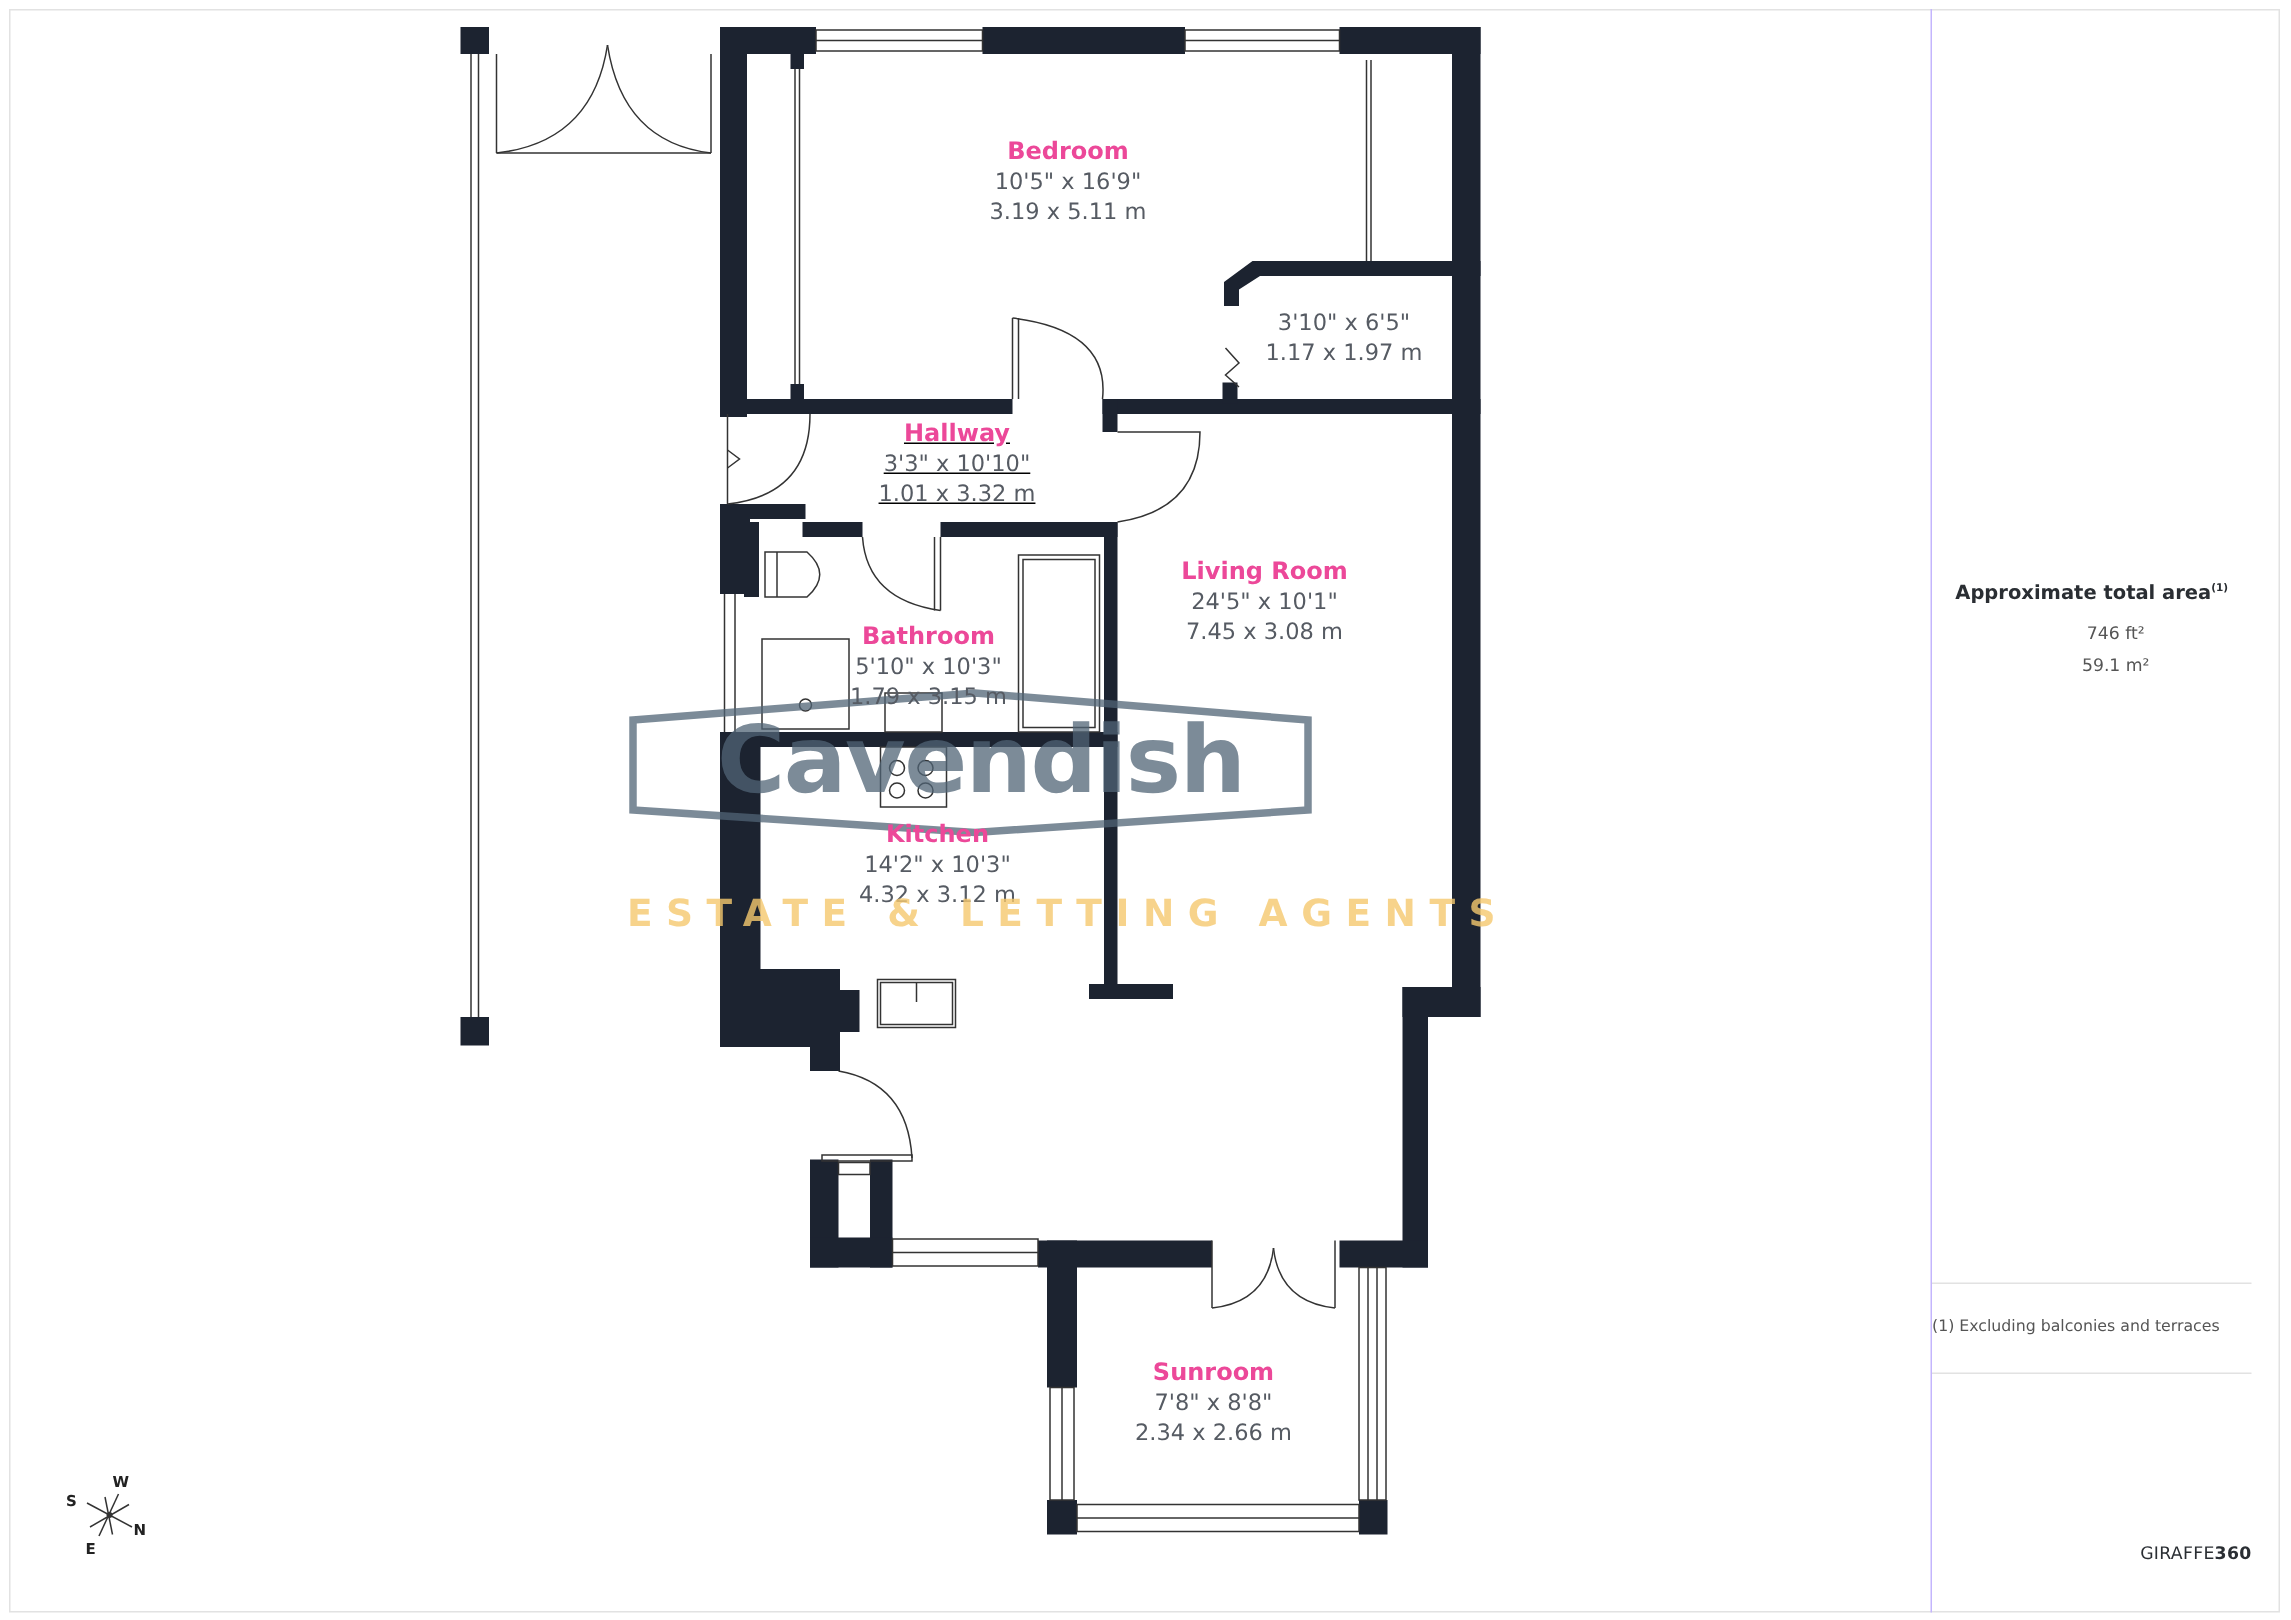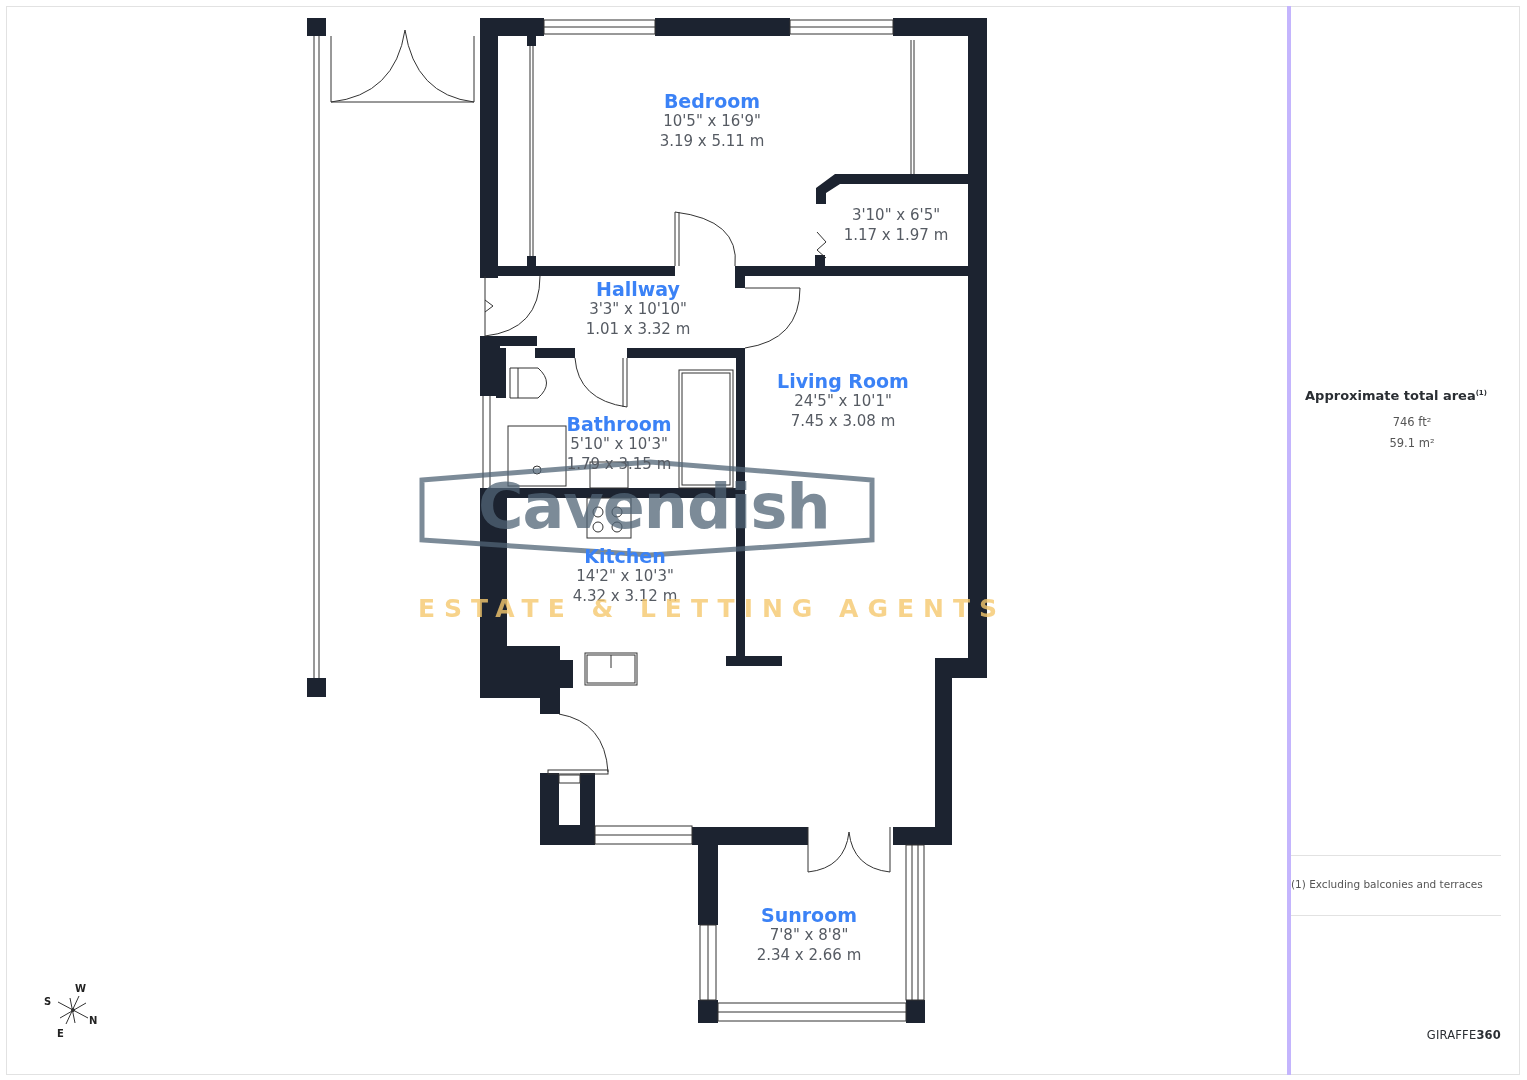--- a/index.html
+++ b/index.html
@@ -1,29 +1,29 @@
 <!DOCTYPE html>
 <html><head>
 <meta charset="utf-8">
 <style>
   html, body { margin:0; padding:0; background:#ffffff; }
   body { width:1527px; height:1080px; position:relative; overflow:hidden; font-family:"DejaVu Sans", sans-serif; }
   .frame { position:absolute; left:6px; top:6px; width:1514px; height:1069px; border:1px solid #e2e2e2; box-sizing:border-box; }
-  .sidebar { position:absolute; left:1287px; top:6px; width:214px; height:1069px; border-left:4px solid #c4b5fd; box-sizing:border-box; }
+  .sidebar { position:absolute; left:1287px; top:6px; width:214px; height:1069px; border-left:1px solid #c4b5fd; box-sizing:border-box; }
   .sb-divider { position:absolute; left:0; width:100%; height:1px; background:#e2e2e2; }
   .area-title { position:absolute; left:0; top:382px; width:100%; text-align:center; font-size:13px; font-weight:bold; color:#2a2e33; }
   .area-title sup { font-size:7px; }
   .area-val { position:absolute; left:16px; width:100%; text-align:center; font-size:11.5px; color:#555; }
   .footnote { position:absolute; left:0; top:872px; width:100%; text-align:left; font-size:10.5px; color:#555; }
   .disclaimer { position:absolute; left:22px; top:931px; width:190px; text-align:center; font-size:10.5px; line-height:15.3px; color:#555; }
   .brand { position:absolute; left:0; top:1022px; width:100%; text-align:right; font-size:11.5px; color:#2a2e33; letter-spacing:0.2px; }
   .brand b { font-weight:bold; }
   svg.plan { position:absolute; left:0; top:0; }
   .room-label { position:absolute; text-align:center; transform:translateX(-50%); white-space:nowrap; }
-  .room-name { font-weight:bold; font-size:19px; color:#3b82f6; line-height:20px; }
+  .room-name { font-weight:bold; font-size:16px; color:#ec4899; line-height:20px; }
   .room-dim { font-size:15px; color:#565b63; line-height:20px; }
   .compass-letter { position:absolute; font-size:10px; font-weight:bold; color:#222; }
   .wm-text { position:absolute; font-family:"DejaVu Sans", sans-serif; }
   .wm-cavendish { left:478px; top:470px; font-size:62px; font-weight:bold; color:rgba(80,100,118,0.75); letter-spacing:-1px; }
   .wm-estate { left:418px; top:594px; font-size:25px; font-weight:bold; color:rgba(245,200,110,0.8); letter-spacing:9px; }
 </style>
 </head>
 <body>
 
 <div class="frame"></div>
@@ -180,21 +180,21 @@
 
 <div class="room-label" style="left:712px;top:91px;">
   <div class="room-name">Bedroom</div>
   <div class="room-dim">10'5" x 16'9"</div>
   <div class="room-dim">3.19 x 5.11 m</div>
 </div>
 <div class="room-label" style="left:896px;top:205px;">
   <div class="room-dim">3'10" x 6'5"</div>
   <div class="room-dim">1.17 x 1.97 m</div>
 </div>
-<div class="room-label" style="left:638px;top:279px;">
+<div class="room-label" style="left:638px;top:279px;text-decoration:underline;">
   <div class="room-name">Hallway</div>
   <div class="room-dim">3'3" x 10'10"</div>
   <div class="room-dim">1.01 x 3.32 m</div>
 </div>
 <div class="room-label" style="left:843px;top:371px;">
   <div class="room-name">Living Room</div>
   <div class="room-dim">24'5" x 10'1"</div>
   <div class="room-dim">7.45 x 3.08 m</div>
 </div>
 <div class="room-label" style="left:619px;top:414px;">

